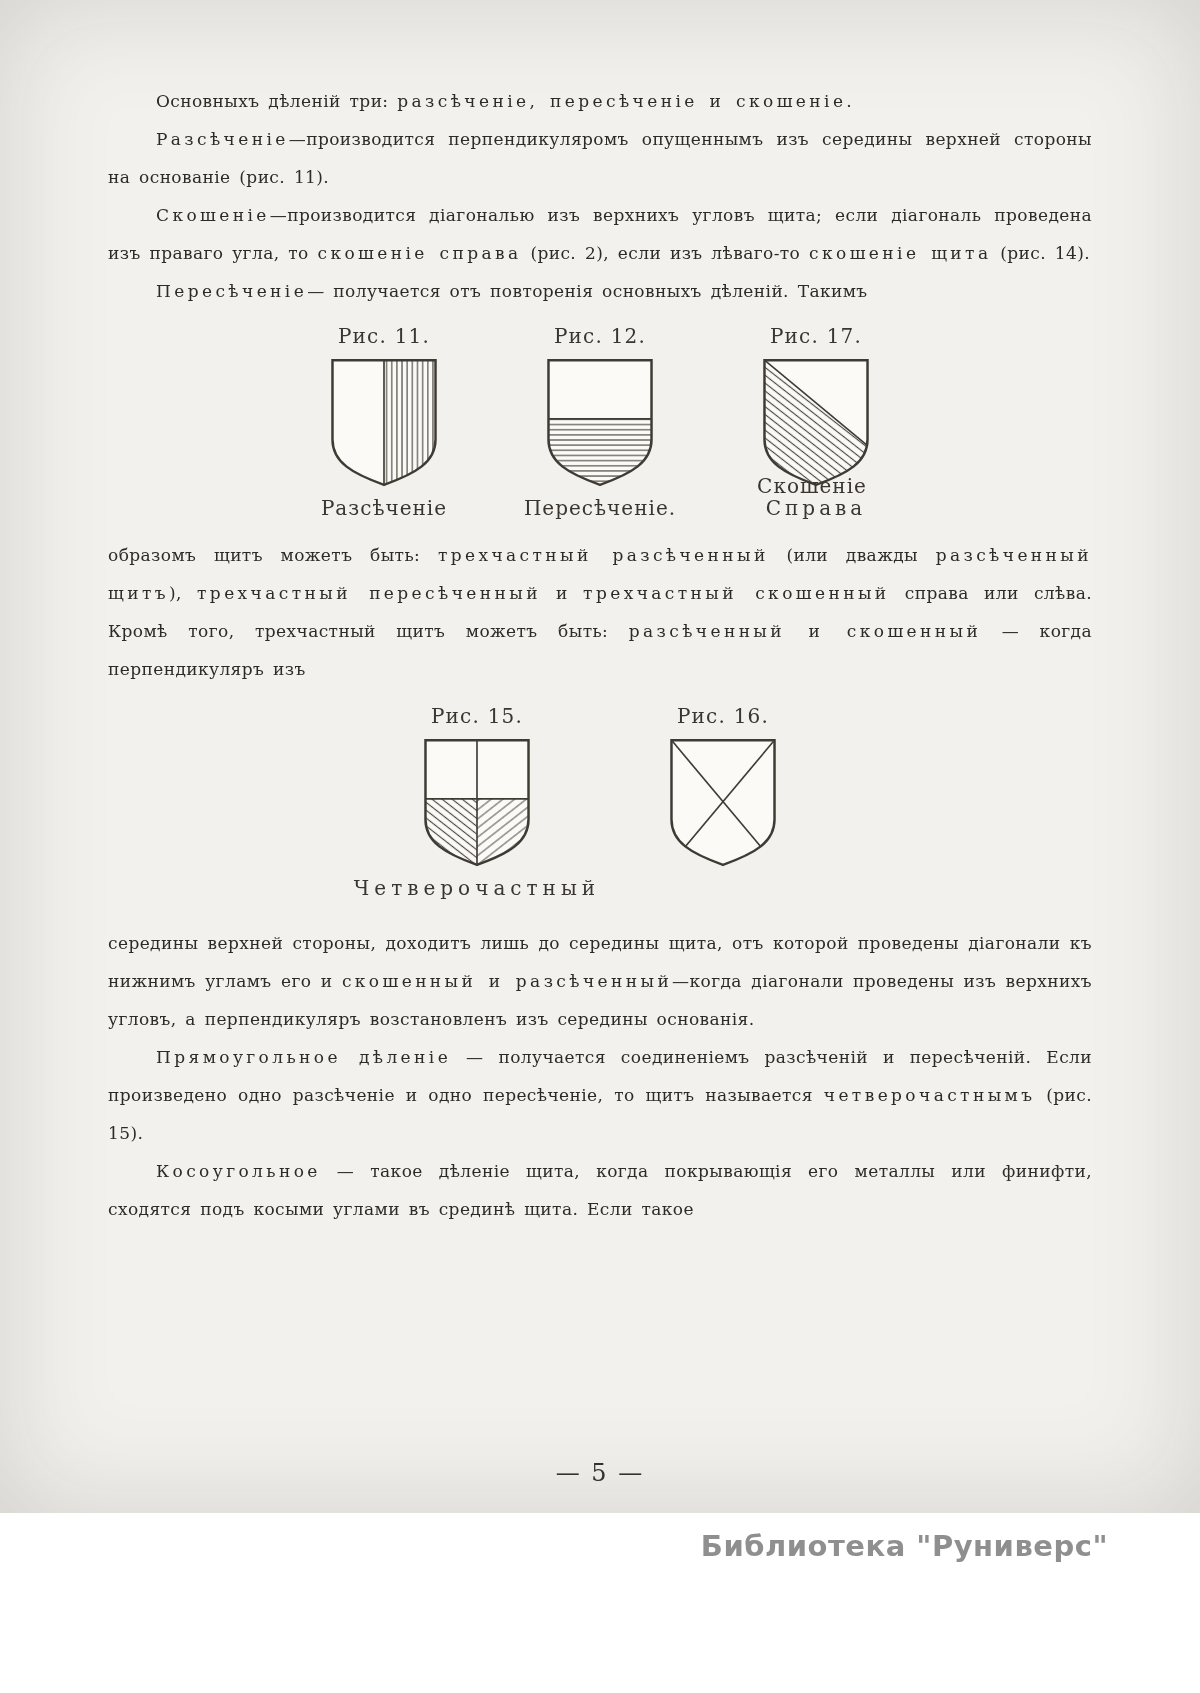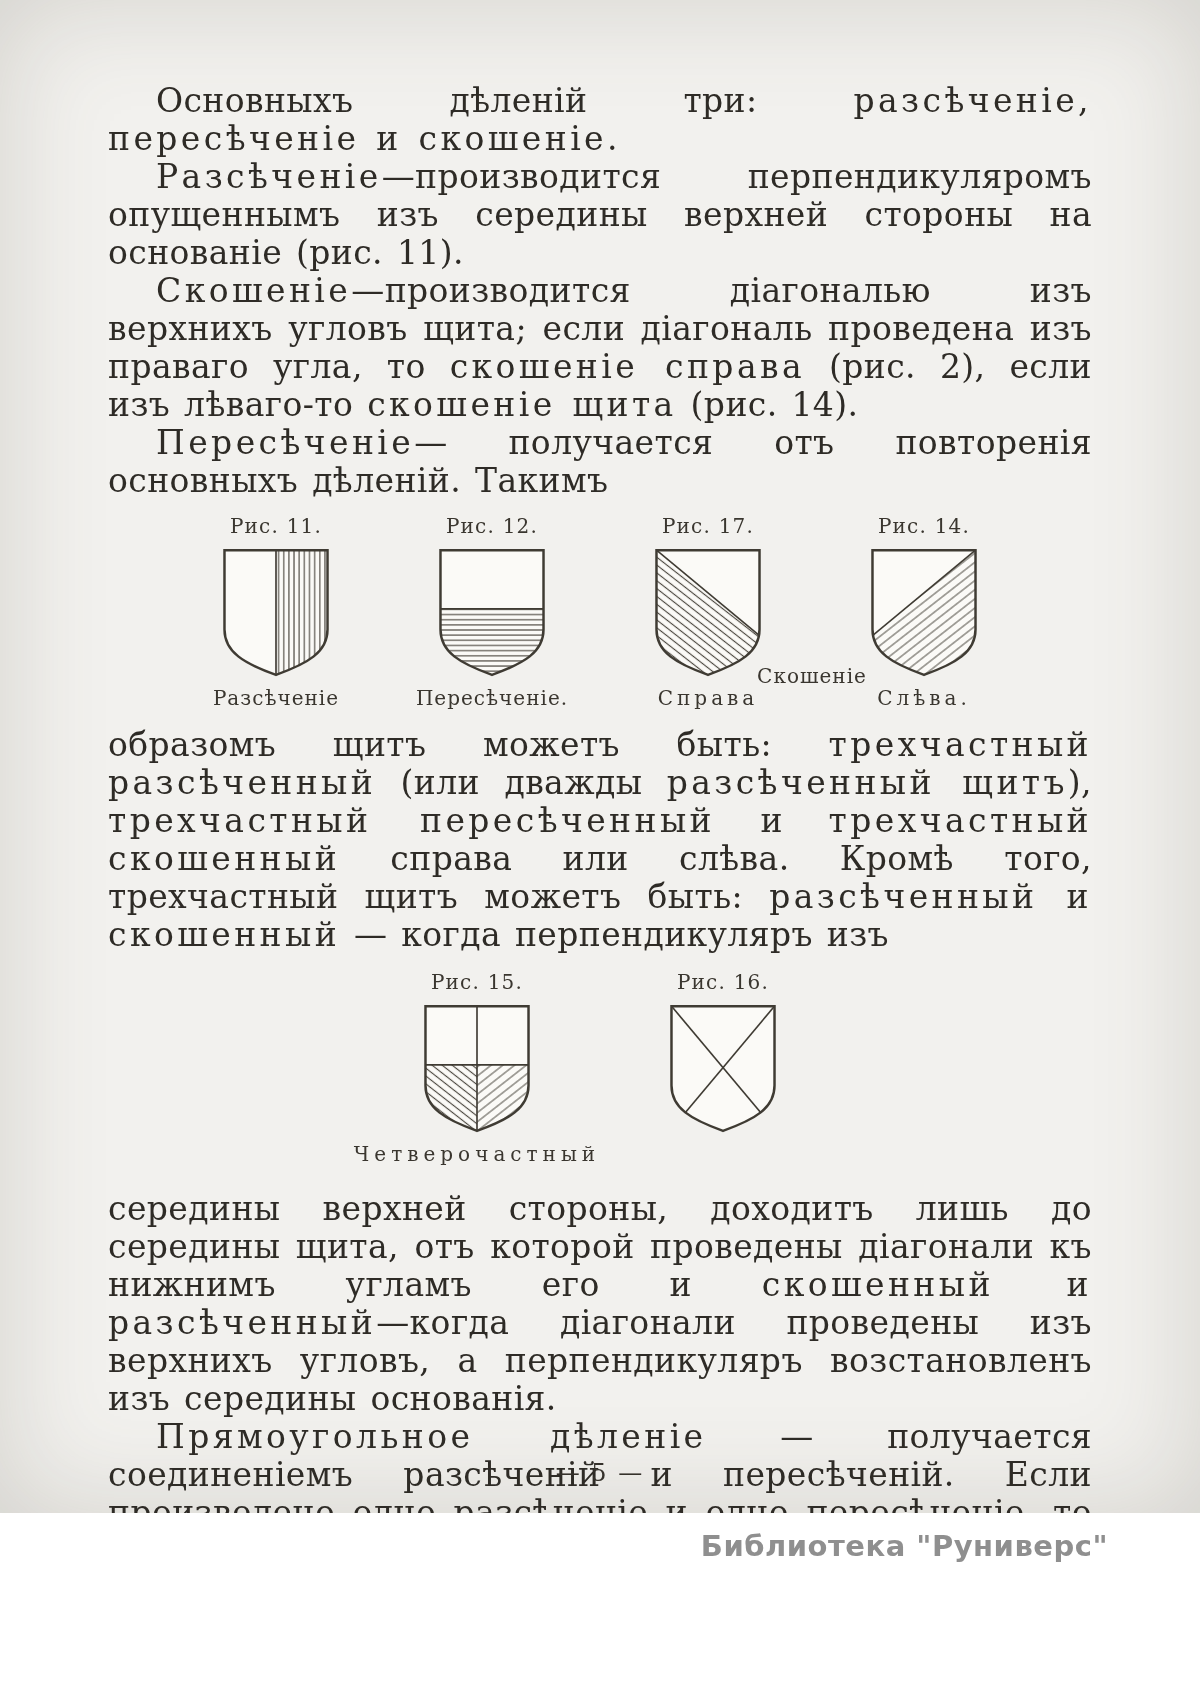--- a/index.html
+++ b/index.html
@@ -8,21 +8,21 @@
   .page { position:relative; width:1200px; height:1693px; background:#ffffff; overflow:hidden; }
   .scan {
     position:absolute; top:0; left:0; width:1200px; height:1513px;
     background:#f2f1ee;
     box-shadow: inset 0 0 110px rgba(90,84,72,0.20);
     padding:82px 108px 0 108px;
     color:#2e2b26;
     overflow:hidden;
   }
   .para {
-    font-size:33px; line-height:38px; text-align:justify;
+    font-size:17px; line-height:38px; text-align:justify;
     letter-spacing:0.4px; word-spacing:3px;
   }
   .para.indent { text-indent:48px; }
   .sp { letter-spacing:3.4px; }
 
   .figrow { position:relative; display:flex; justify-content:center; }
   .figrow.row1 { margin-top:14px; margin-bottom:12px; gap:88px; }
   .figrow.row2 { margin-top:16px; margin-bottom:14px; gap:118px; }
   .fig { width:128px; display:flex; flex-direction:column; align-items:center; flex:0 0 auto; }
   .figlabel { font-size:20px; letter-spacing:1.2px; margin-bottom:7px; white-space:nowrap; color:#3a362f; }
@@ -120,32 +120,20 @@
           <use href="#shieldPath" fill="#fbfaf7"></use>
           <g clip-path="url(#shieldClip)">
             <polygon points="10,5 110,88 110,130 10,130" fill="url(#d1hatch)"></polygon>
             <line class="shield-line" x1="10" y1="5" x2="110" y2="88"></line>
           </g>
           <use href="#shieldPath" fill="none" stroke="#3f3b33" stroke-width="2.4"></use>
         </svg>
         <figcaption class="figcaption wide">Справа</figcaption>
       </figure>
 
-      <figure class="fig">
-        <div class="figlabel">Рис. 14.</div>
-        <svg viewBox="0 0 120 132" width="124" height="136">
-          <use href="#shieldPath" fill="#fbfaf7"></use>
-          <g clip-path="url(#shieldClip)">
-            <polygon points="110,5 10,88 10,130 110,130" fill="url(#d2hatch)"></polygon>
-            <line class="shield-line" x1="110" y1="5" x2="10" y2="88"></line>
-          </g>
-          <use href="#shieldPath" fill="none" stroke="#3f3b33" stroke-width="2.4"></use>
-        </svg>
-        <figcaption class="figcaption wide">Слѣва.</figcaption>
-      </figure>
 
       <div class="shared-caption">Скошеніе</div>
     </div>
 
     <div class="block2">
         <p class="para"><span>образомъ щитъ можетъ быть: </span><span class="sp">трехчастный разсѣченный</span><span> (или дважды </span><span class="sp">разсѣченный щитъ</span><span>), </span><span class="sp">трехчастный пересѣченный</span><span> и </span><span class="sp">трехчастный скошенный</span><span> справа или слѣва. Кромѣ того, трехчастный щитъ можетъ быть: </span><span class="sp">разсѣченный и скошенный</span><span> — когда перпендикуляръ изъ</span></p>
       </div>
 
     <div class="figrow row2">
       <figure class="fig">

